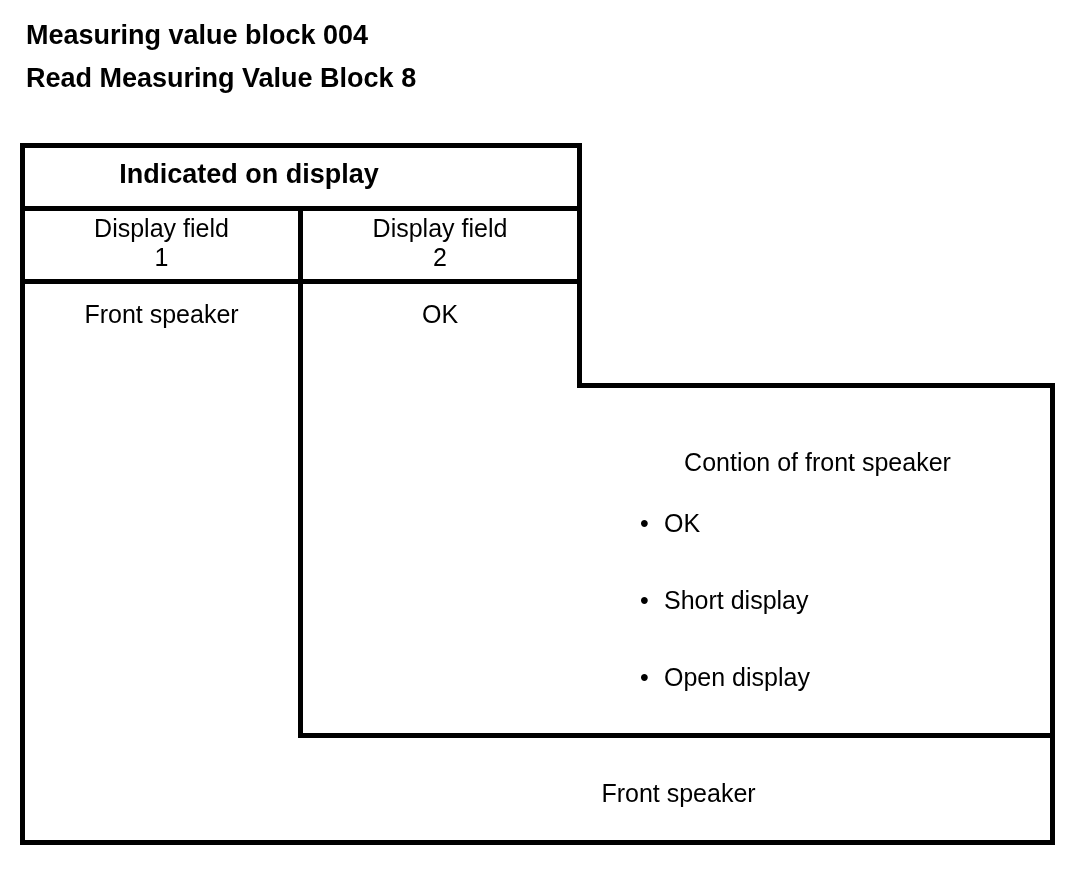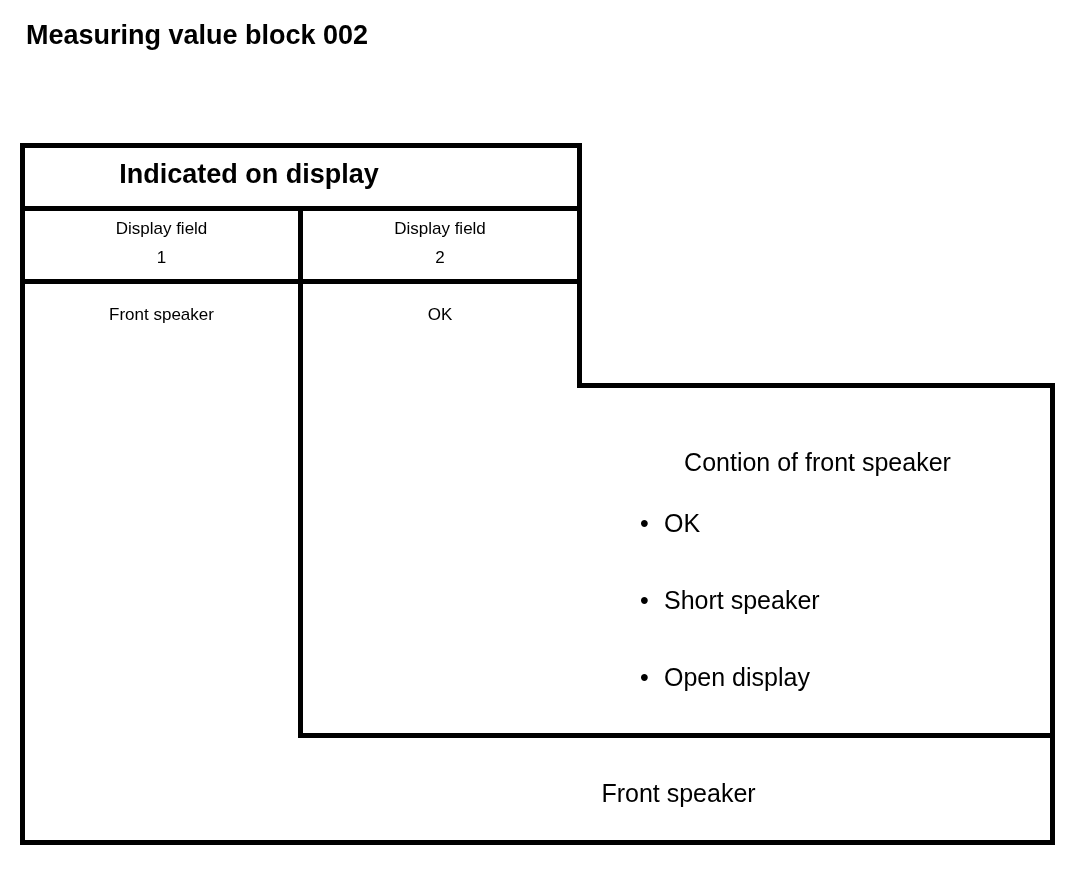--- a/index.html
+++ b/index.html
@@ -45,21 +45,21 @@
     position: absolute;
     background: #000000;
   }
 
   
   .cell-text {
     position: absolute;
     display: flex;
     align-items: flex-start;
     justify-content: center;
-    font-size: 17px;
+    font-size: 25px;
     line-height: 29px;
     white-space: pre-line;
     text-align: center;
   }
   .cell-text.bold {
     font-weight: bold;
     font-size: 27px;
   }
 
   
@@ -98,21 +98,22 @@
     width: 753px;
     text-align: center;
     font-size: 25px;
     line-height: 30px;
   }
 </style>
 </head>
 <body>
 
 <div id="title-block">
-  <div class="title-line">Measuring value block 002</div>
+  <div class="title-line">Measuring value block 004</div>
+  <div class="title-line">Read Measuring Value Block 8</div>
 </div>
 
 <div id="diagram">
 
   <div class="rule" style="left:20px; top:143px; width:562px; height:5px;"></div>
 
   <div class="rule" style="left:20px; top:143px; width:5px; height:702px;"></div>
 
   <div class="rule" style="left:577px; top:143px; width:5px; height:244px;"></div>
 
@@ -156,21 +157,21 @@
     <span>Contion of front speaker</span>
   </div>
 
   <div class="bullet-row" style="left:640px; top:508px;">
     <span class="bullet-dot">•</span>
     <span class="bullet-label">OK</span>
   </div>
 
   <div class="bullet-row" style="left:640px; top:585px;">
     <span class="bullet-dot">•</span>
-    <span class="bullet-label">Short speaker</span>
+    <span class="bullet-label">Short display</span>
   </div>
 
   <div class="bullet-row" style="left:640px; top:662px;">
     <span class="bullet-dot">•</span>
     <span class="bullet-label">Open display</span>
   </div>
 
   <div id="bottom-label">
     <span>Front speaker</span>
   </div>

